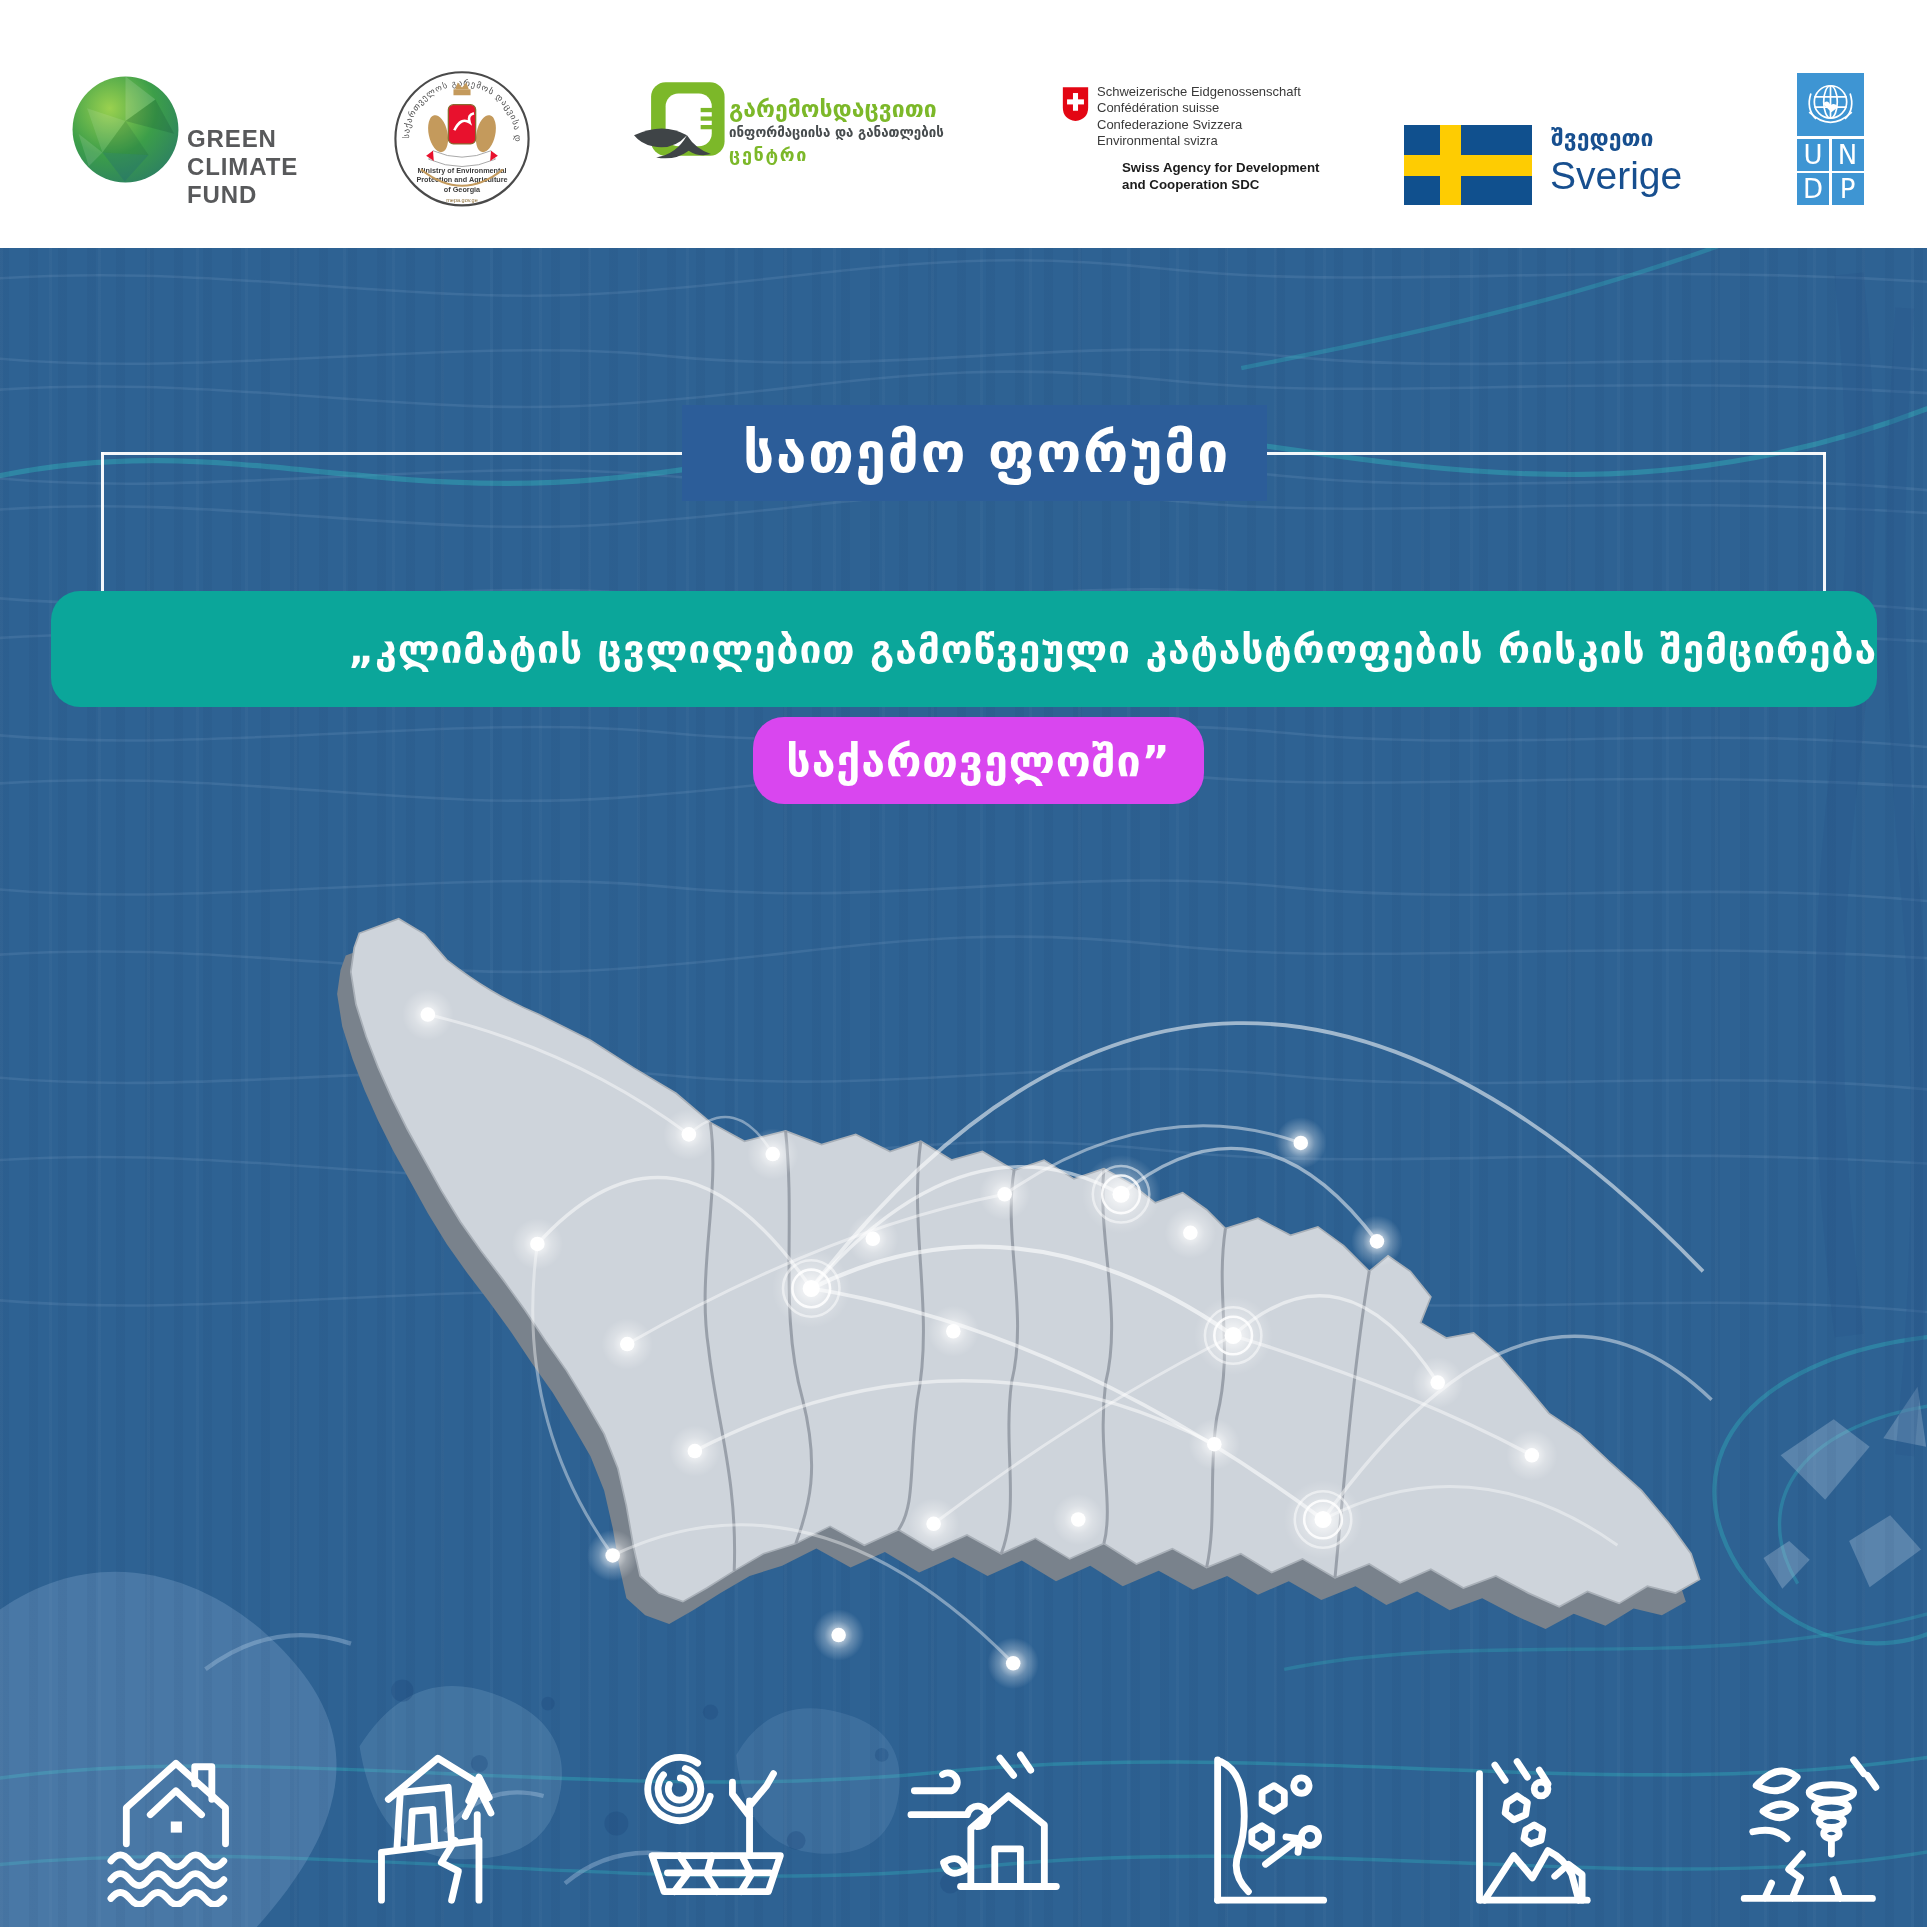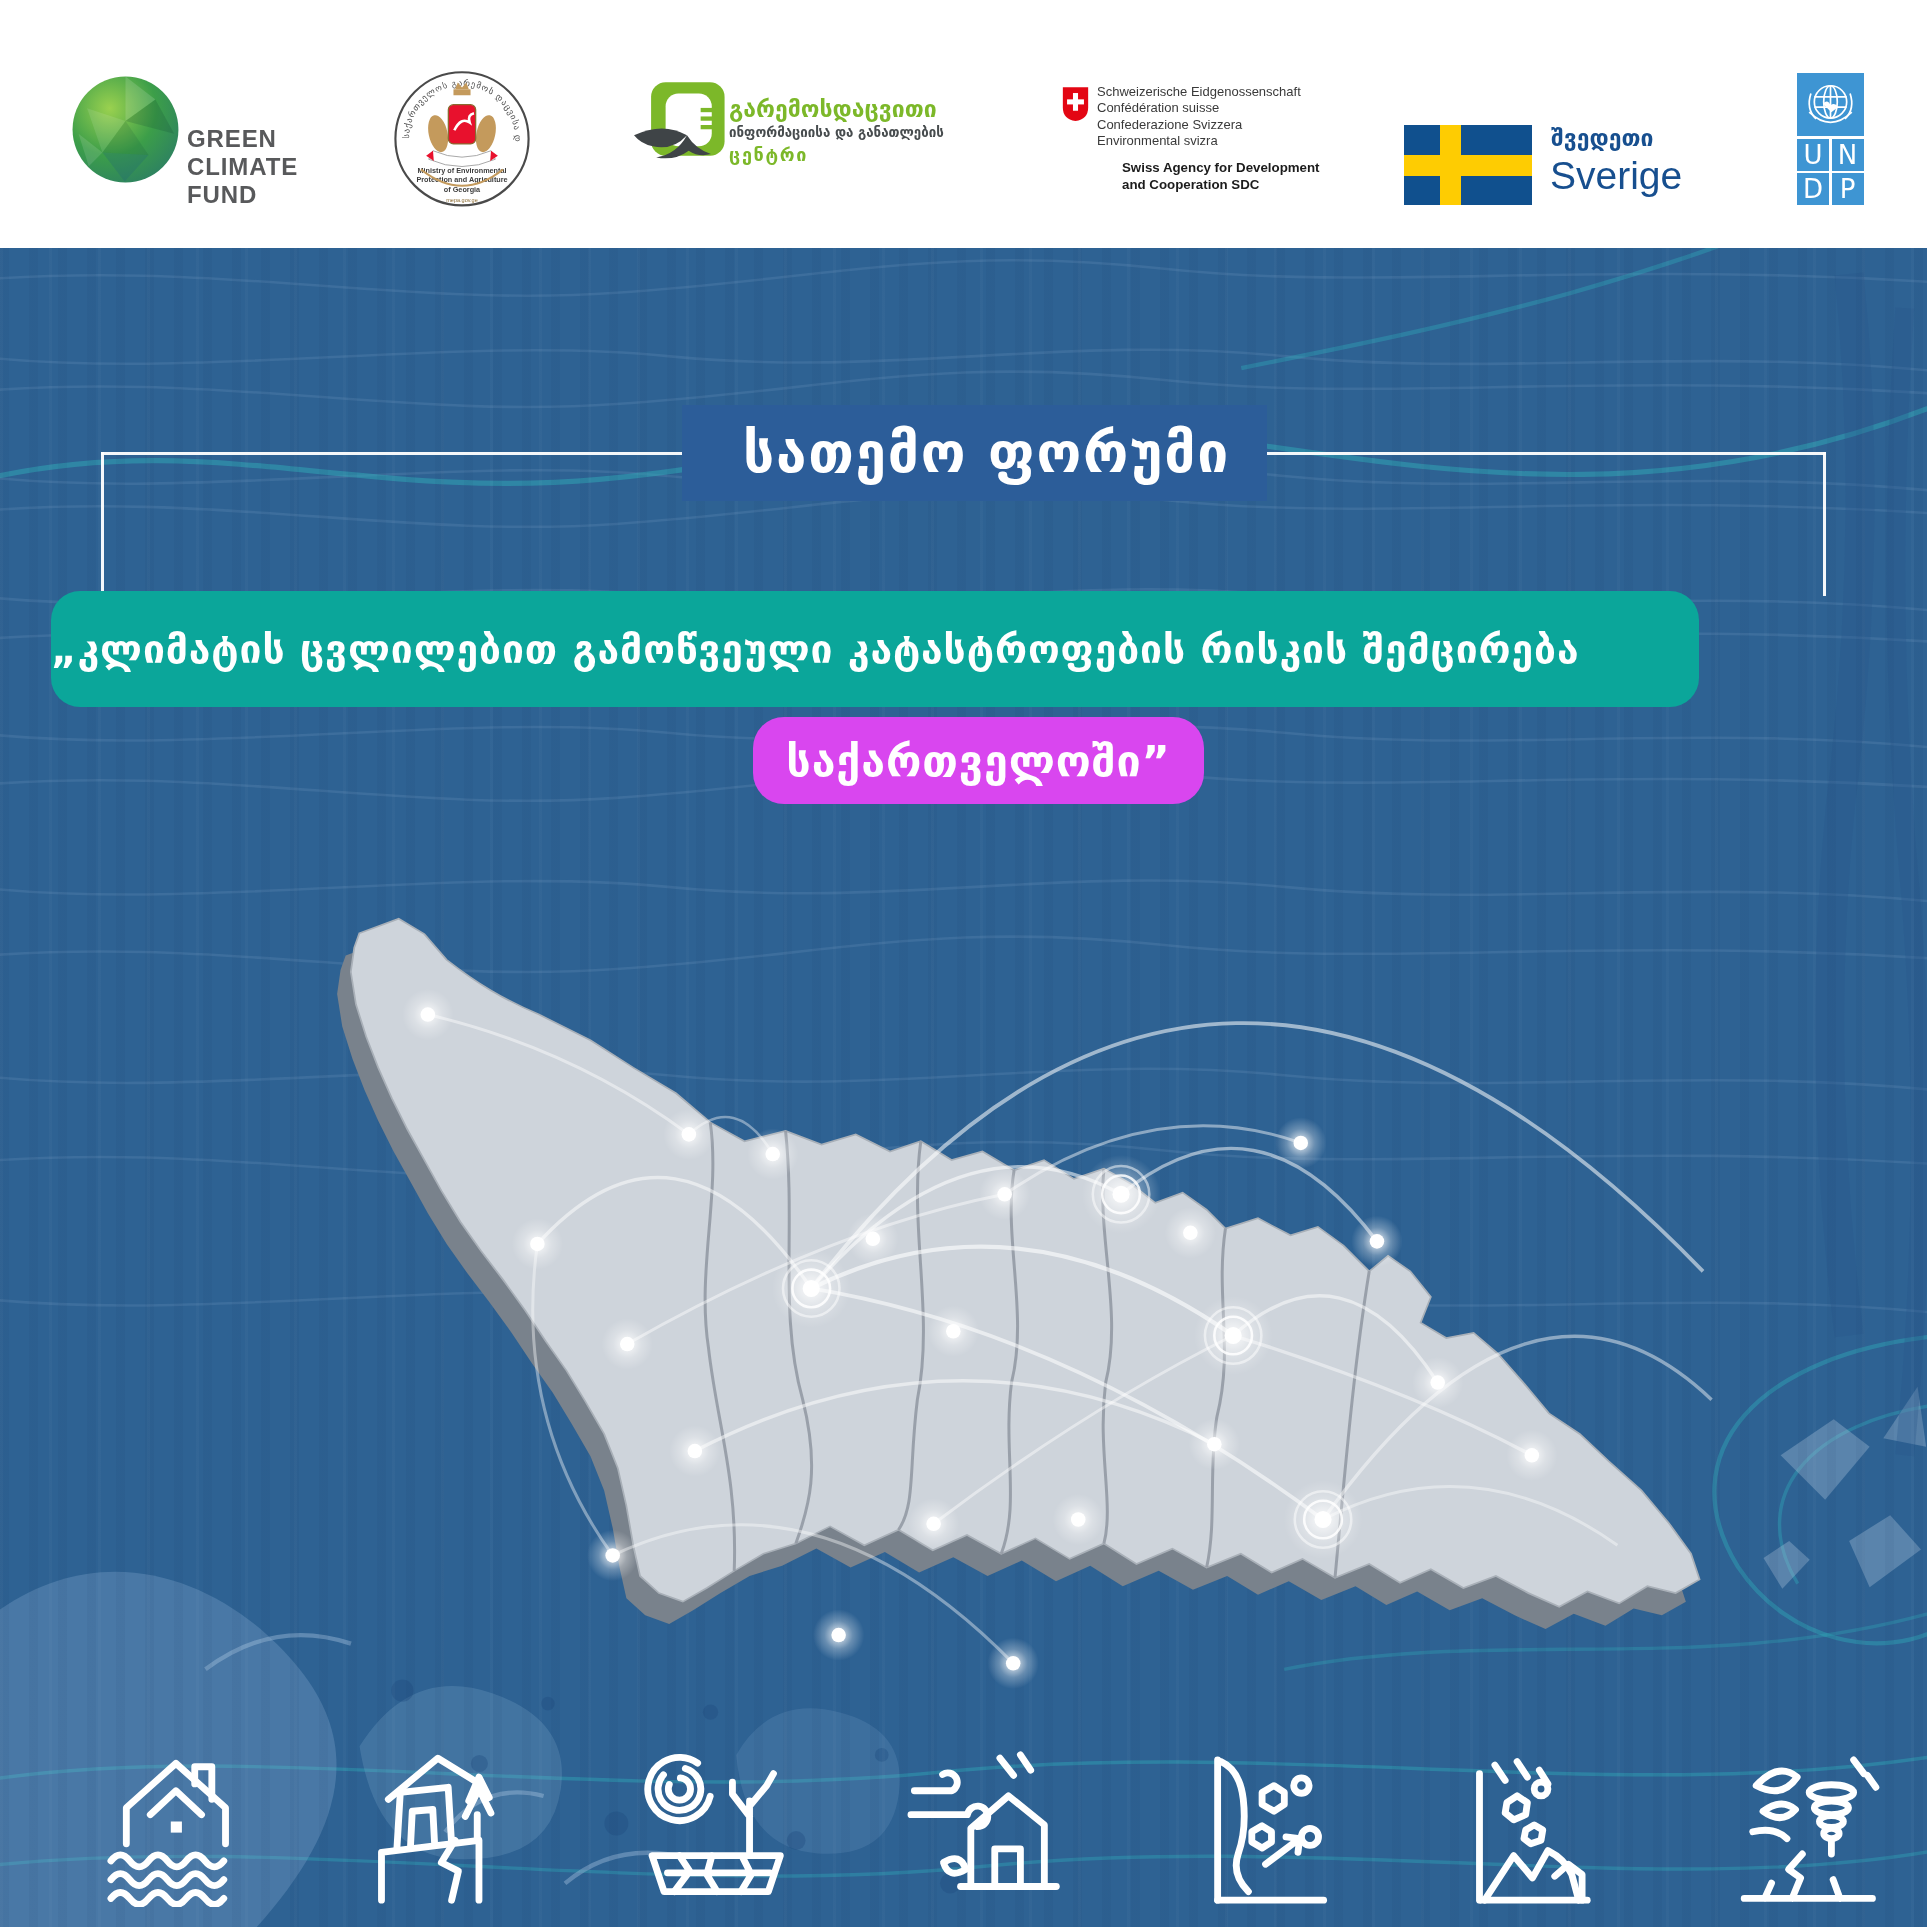--- a/index.html
+++ b/index.html
@@ -34,22 +34,22 @@
   .undp .emblem{width:67px;height:63px;background:#3E95D3;margin-bottom:2.6px;}
   .undp .grid{display:grid;grid-template-columns:32px 32px;grid-template-rows:32px 32px;gap:2.6px;}
   .undp .cell{background:#3E95D3;color:#fff;font-size:26px;display:flex;align-items:center;justify-content:center;
     font-family:"DejaVu Sans",sans-serif;font-weight:400;}
 
   
   .frame-line{position:absolute;background:#ffffff;opacity:.95;z-index:2;}
   .title-box{position:absolute;left:682px;top:405px;width:585px;height:96px;background:#2C5D99;z-index:3;
     display:flex;align-items:center;justify-content:center;}
   .title-box span{color:#fff;font-weight:bold;font-size:55px;letter-spacing:1.7px;margin-left:24px;}
-  .banner1{position:absolute;left:51px;top:591px;width:1648px;height:116px;background:#0BA69A;border-radius:29px;
-    z-index:3;display:flex;align-items:center;justify-content:flex-start;}
+  .banner1{position:absolute;left:51px;top:591px;width:1826px;height:116px;background:#0BA69A;border-radius:29px;
+    z-index:3;display:flex;align-items:center;justify-content:flex-end;}
   .banner1 span{color:#fff;font-weight:bold;font-size:39px;letter-spacing:0.9px;white-space:nowrap;}
   .banner2{position:absolute;left:753px;top:717px;width:451px;height:87px;background:#d946ef;border-radius:31px;
     z-index:3;display:flex;align-items:center;justify-content:center;}
   .banner2 span{color:#fff;font-weight:bold;font-size:43px;letter-spacing:0.9px;}
 
   
   #georgia-map{position:absolute;left:231px;top:869px;width:1472px;height:856px;z-index:2;overflow:visible;}
 
   
   .hz{position:absolute;top:1736px;width:171px;height:171px;z-index:3;}

